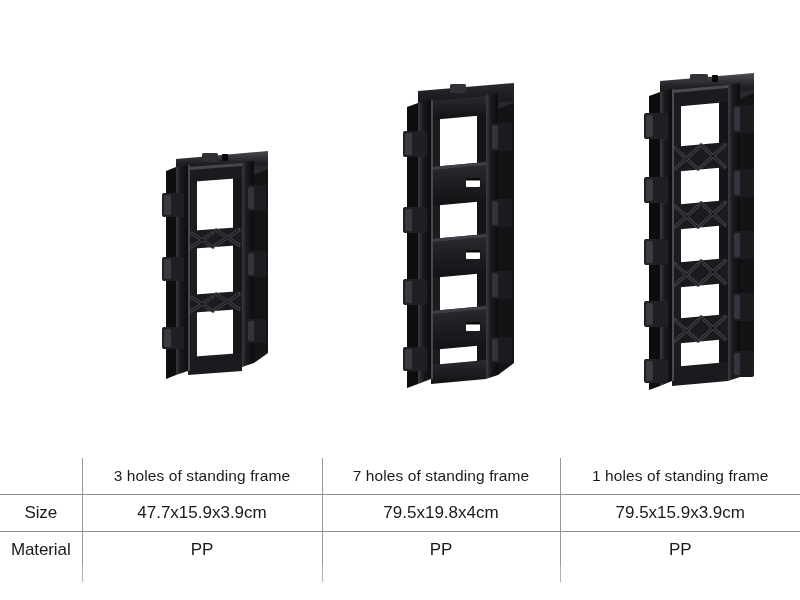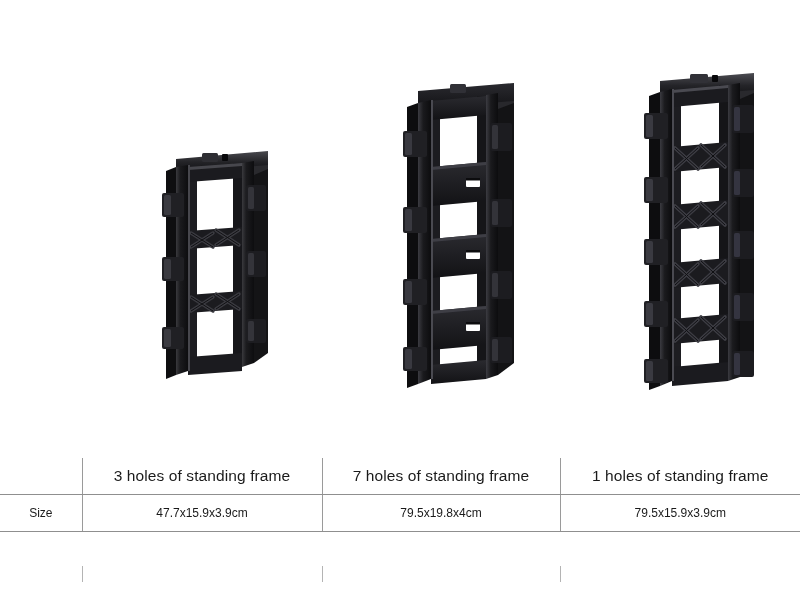--- a/index.html
+++ b/index.html
@@ -71,21 +71,21 @@
     letter-spacing: 0.1px;
     border-bottom: 1px solid #8f8f8f;
   }
   tr.header-row td.corner {
     border-bottom: 1px solid #8f8f8f;
   }
 
   
   tr.data-row td {
     height: 36px;
-    font-size: 12px;
+    font-size: 17px;
   }
   tr.row-size td { border-bottom: 1px solid #8f8f8f; }
 
   td.row-label {
     font-weight: bold;
     font-size: 15px;
     letter-spacing: -0.1px;
     color: #111111;
   }
 
@@ -411,20 +411,26 @@
         <td class="vsep">3 holes of standing frame</td>
         <td class="vsep">7 holes of standing frame</td>
         <td class="vsep">1 holes of standing frame</td>
       </tr>
       <tr class="data-row row-size">
         <td class="row-label">Size</td>
         <td class="vsep">47.7x15.9x3.9cm</td>
         <td class="vsep">79.5x19.8x4cm</td>
         <td class="vsep">79.5x15.9x3.9cm</td>
       </tr>
+      <tr class="data-row row-material">
+        <td class="row-label">Material</td>
+        <td class="vsep">PP</td>
+        <td class="vsep">PP</td>
+        <td class="vsep">PP</td>
+      </tr>
     </tbody>
   </table>
 </div>
 
 <div id="vrule-tails">
   <i style="left:82px;"></i>
   <i style="left:322px;"></i>
   <i style="left:560px;"></i>
 </div>
 

